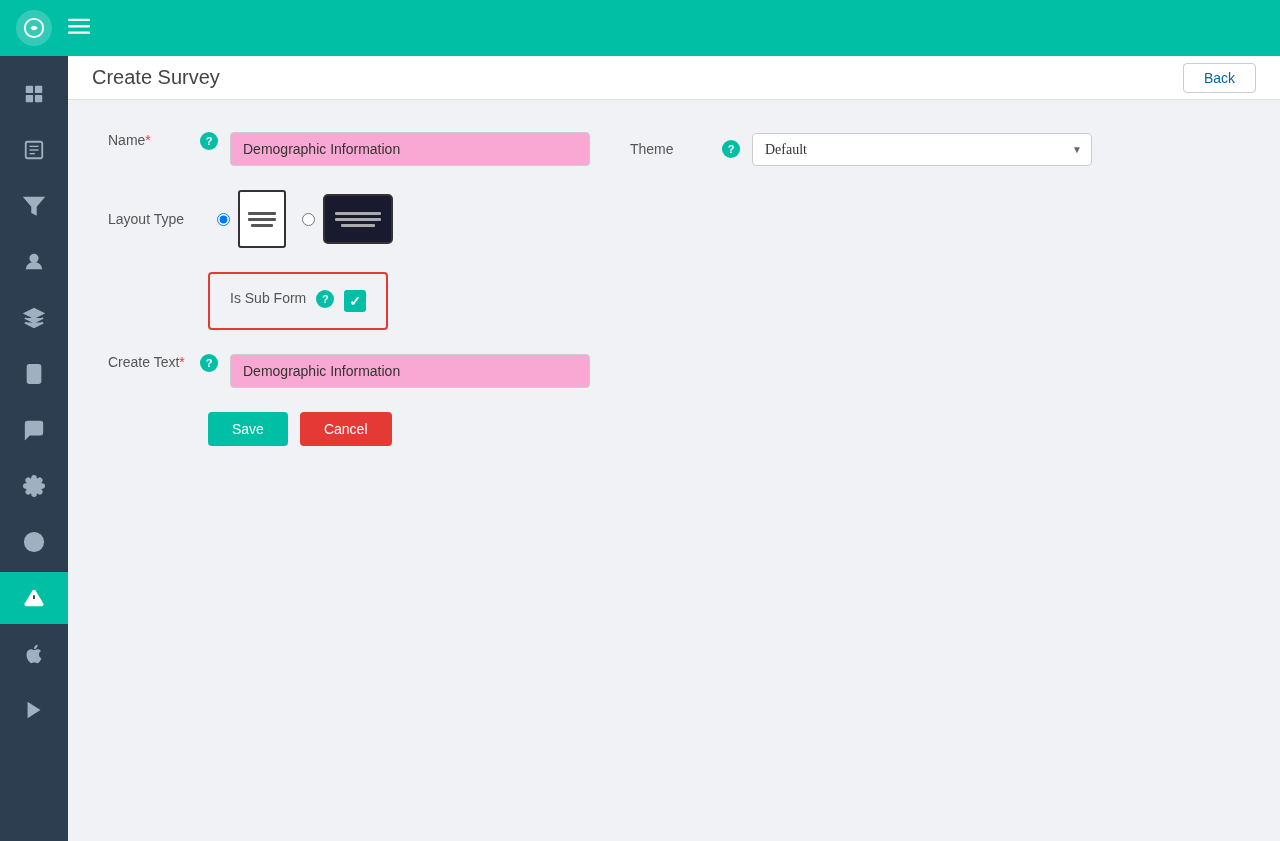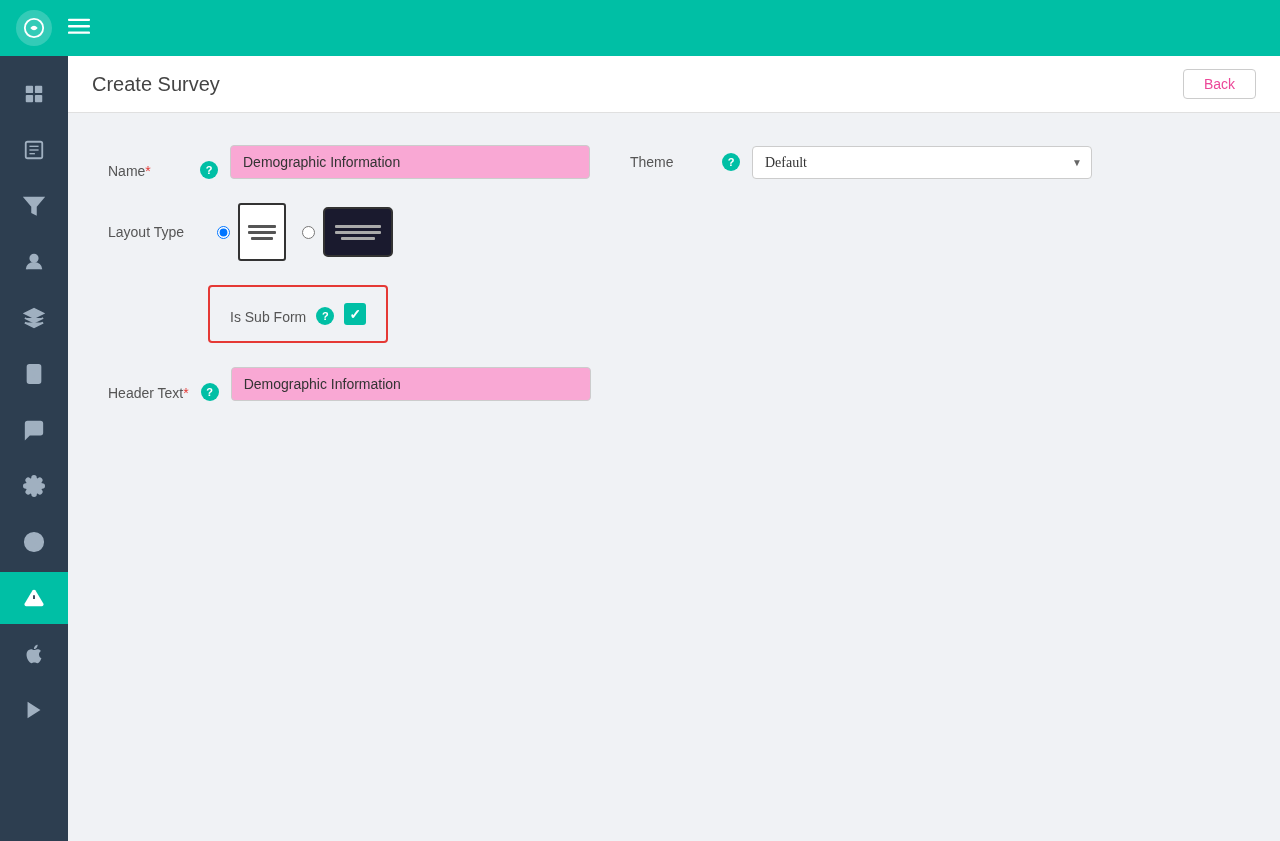--- a/index.html
+++ b/index.html
@@ -48,55 +48,55 @@
     }
     .sidebar-item.active { background: #00bfa5; color: white; }
 
     
     .content-area { flex: 1; display: flex; flex-direction: column; overflow: hidden; }
 
     
     .page-header {
       background: white;
       padding: 0 24px;
-      height: 57px;
+      height: 44px;
       display: flex;
       align-items: center;
       justify-content: space-between;
       border-bottom: 1px solid #e0e0e0;
       flex-shrink: 0;
     }
     .page-title { font-size: 20px; color: #444; font-weight: 400; }
     .back-btn {
       padding: 6px 20px;
       border: 1px solid #ccc;
       background: white;
       border-radius: 4px;
       cursor: pointer;
       font-size: 14px;
-      color: #ec4899;
+      color: #0369a1;
     }
 
     
     .form-content {
       flex: 1;
       background: #f0f2f5;
       padding: 32px 40px;
       overflow-y: auto;
     }
 
     .form-row {
       display: flex;
       align-items: center;
       margin-bottom: 24px;
       gap: 40px;
     }
     .form-field {
       display: flex;
-      align-items: flex-end;
+      align-items: flex-start;
       gap: 12px;
     }
     .form-label {
       font-size: 14px;
       color: #555;
       white-space: nowrap;
       min-width: 80px;
     }
     .required { color: #e53935; }
     .help-icon {
@@ -183,21 +183,21 @@
       border-radius: 1px;
     }
     .layout-line.short { width: 60%; }
 
     
     .sub-form-box {
       border: 2px solid #e53935;
       border-radius: 4px;
       padding: 16px 20px;
       display: inline-flex;
-      align-items: flex-end;
+      align-items: flex-start;
       gap: 10px;
       margin-bottom: 24px;
       margin-left: 100px;
     }
     .sub-form-label { font-size: 14px; color: #555; }
     .checkbox-checked {
       width: 22px;
       height: 22px;
       background: #00bfa5;
       border-radius: 3px;
@@ -411,26 +411,30 @@
       <div class="sub-form-box">
         <span class="sub-form-label">Is Sub Form</span>
         <span class="help-icon">?</span>
         <div class="checkbox-checked"></div>
       </div>
 
       
       <div class="form-row" style="margin-left:0;">
         <div class="form-field">
           <span class="form-label">
-            <span>Header Text</span><span class="required">*</span>
+            <span>Create Text</span><span class="required">*</span>
           </span>
           <span class="help-icon">?</span>
           <input class="form-input" type="text" value="Demographic Information" style="">
         </div>
       </div>
 
       
+      <div class="btn-row">
+        <button class="btn-save">Save</button>
+        <button class="btn-cancel">Cancel</button>
+      </div>
 
     </div>
 
 
   </div>
 </div>
 
 </body></html>

